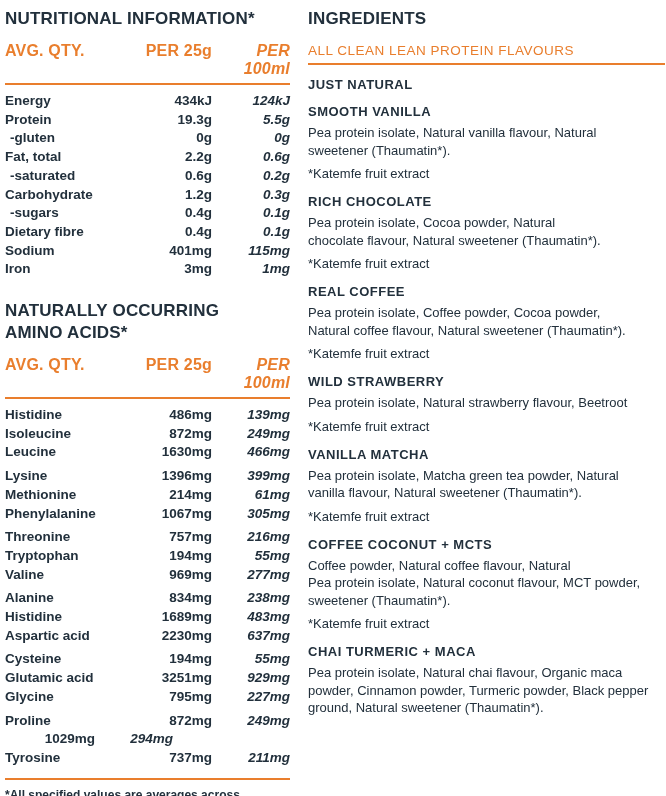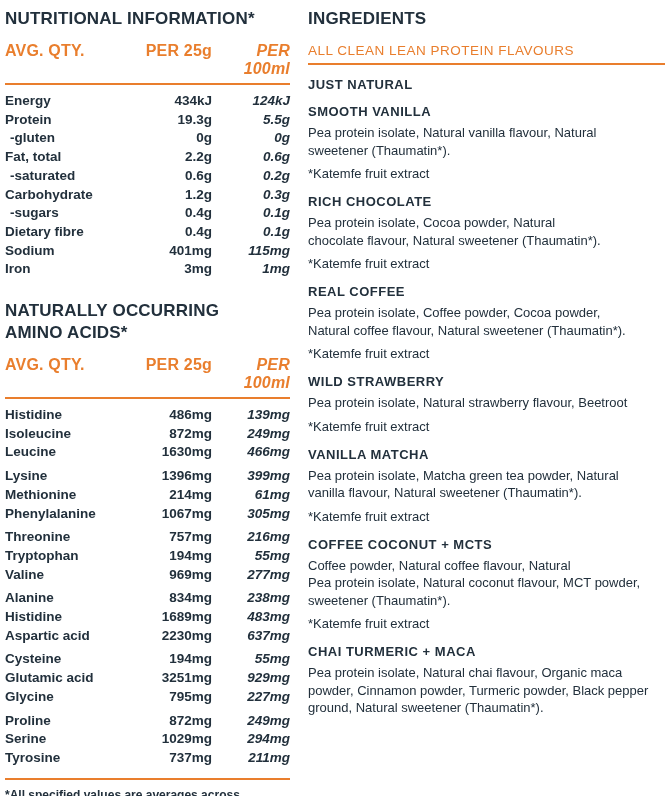--- a/index.html
+++ b/index.html
@@ -221,21 +221,20 @@
             <span class="c-v2">227mg</span>
           </div>
         </div>
         <div class="tgroup">
           <div class="trow">
             <span class="c-label">Proline</span>
             <span class="c-v1">872mg</span>
             <span class="c-v2">249mg</span>
           </div>
           <div class="trow">
-            <span class="c-label">Serine</span>
             <span class="c-v1">1029mg</span>
             <span class="c-v2">294mg</span>
           </div>
           <div class="trow">
             <span class="c-label">Tyrosine</span>
             <span class="c-v1">737mg</span>
             <span class="c-v2">211mg</span>
           </div>
         </div>
       </div>

